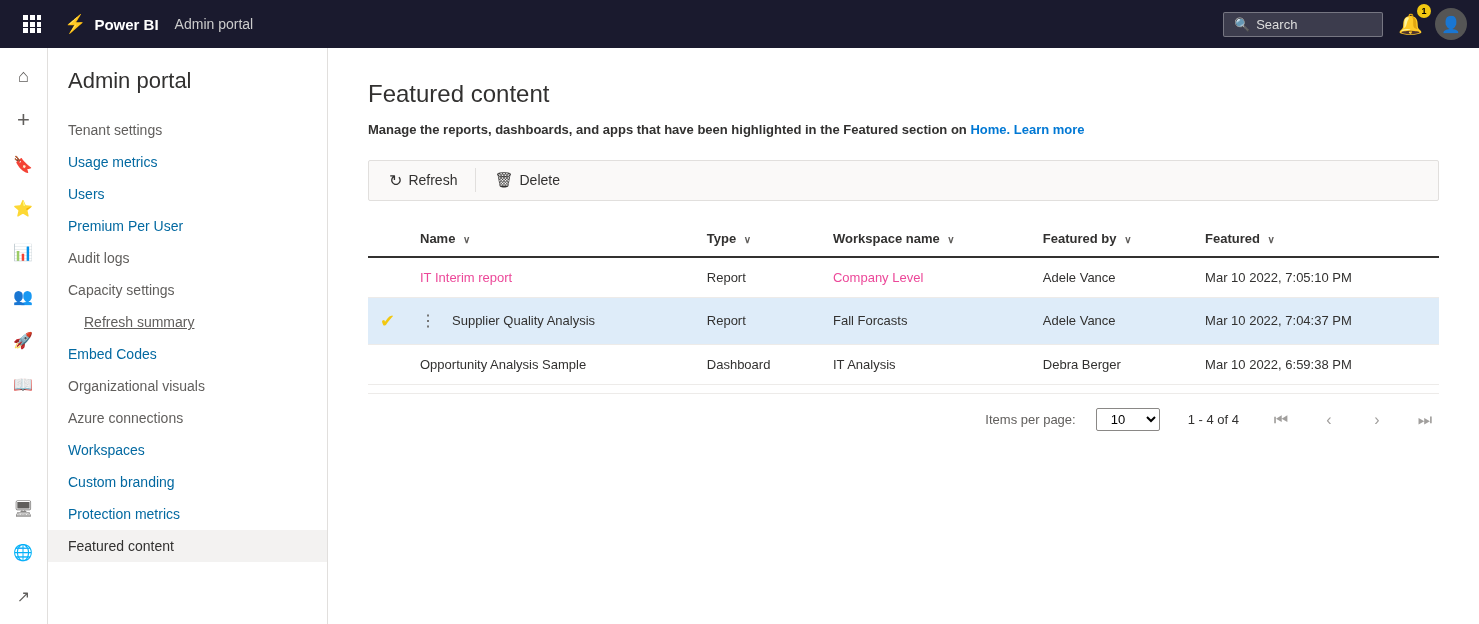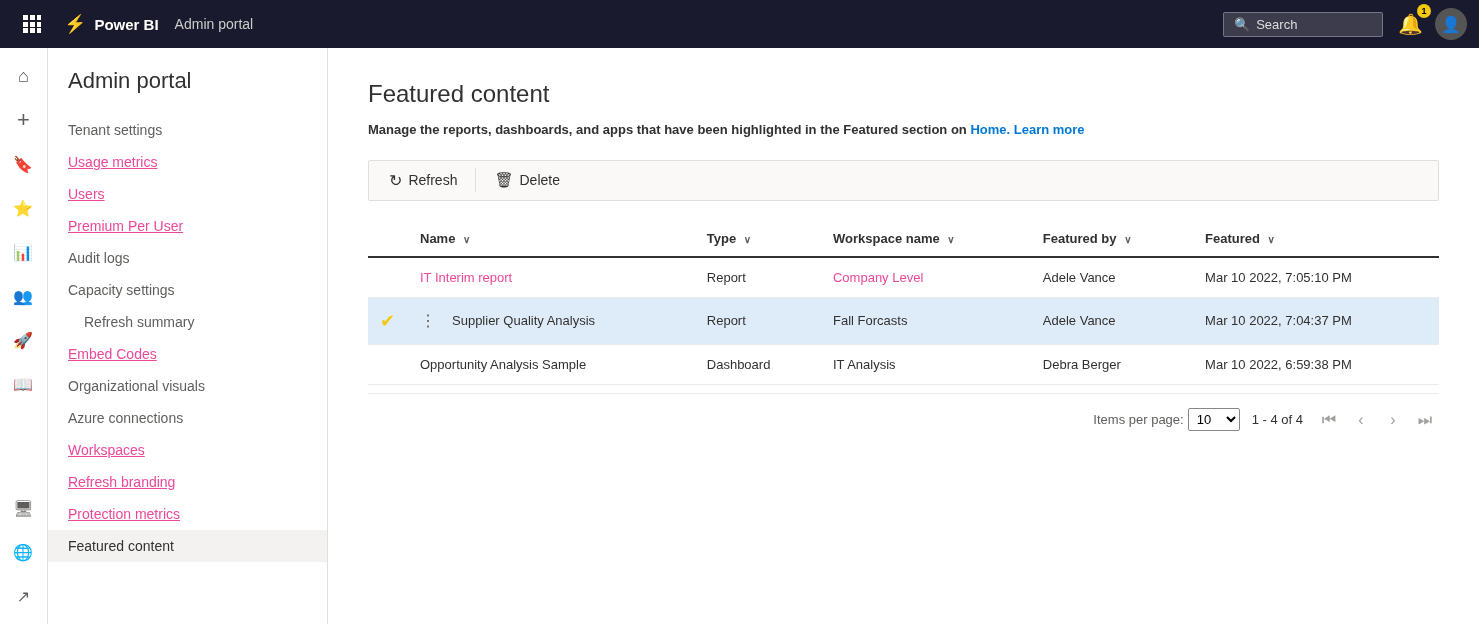--- a/index.html
+++ b/index.html
@@ -79,23 +79,23 @@
     }
     .sidebar-title {
       font-size: 22px; font-weight: 300; color: #323130;
       padding: 0 20px 20px 20px;
     }
     .sidebar-item {
       display: block; padding: 8px 20px;
       font-size: 14px; color: #605e5c; cursor: pointer;
       text-decoration: none;
     }
-    .sidebar-item.orange { color: #ec4899; text-decoration: underline; }
+    .sidebar-item.orange { color: #0369a1; }
     .sidebar-item.active { background: #f3f2f1; color: #323130; font-weight: 500; }
-    .sidebar-item.sub { padding-left: 36px; }
+    .sidebar-item.sub { padding-left: 36px; text-decoration: underline; }
 
     
     .content {
       flex: 1;
       background: #fff;
       overflow-y: auto;
       padding: 32px 40px;
     }
     .content-title {
       font-size: 24px; font-weight: 300; color: #323130; margin-bottom: 12px;
@@ -130,26 +130,26 @@
     .data-table td { padding: 12px 12px; font-size: 13px; color: #323130; border-bottom: 1px solid #edebe9; }
     .data-table tr.selected td { background: #deecf9; }
     .name-link { color: #ec4899; text-decoration: none; }
     .row-icon { display: flex; align-items: center; gap: 8px; }
     .check-circle { color: #f2c811; font-size: 18px; }
     .dots-menu { color: #605e5c; cursor: pointer; font-size: 16px; margin-right: 8px; }
 
     
     .pagination {
       display: flex; align-items: center; justify-content: flex-end;
-      padding: 12px 0; gap: 4px; font-size: 13px; color: #323130;
+      padding: 12px 0; gap: 20px; font-size: 13px; color: #323130;
       border-top: 1px solid #edebe9; margin-top: 8px;
     }
     .pagination-label { color: #605e5c; }
     .pagination-select {
-      border: 1px solid #8a8886; border-radius: 2px; padding: 2px 4px;
+      border: 1px solid #8a8886; border-radius: 2px; padding: 2px 10px;
       font-size: 13px; cursor: pointer; background: white;
     }
     .pagination-count { margin: 4px 8px; }
     .pagination-btn {
       background: none; border: 1px solid transparent; border-radius: 2px;
       width: 28px; height: 28px; cursor: pointer; color: #323130;
       display: flex; align-items: center; justify-content: center; font-size: 16px;
     }
     .pagination-btn:disabled { color: #a19f9d; cursor: default; }
   </style>
@@ -214,21 +214,21 @@
     <a class="sidebar-item orange">Usage metrics</a>
     <a class="sidebar-item orange">Users</a>
     <a class="sidebar-item orange">Premium Per User</a>
     <a class="sidebar-item">Audit logs</a>
     <a class="sidebar-item">Capacity settings</a>
     <a class="sidebar-item sub">Refresh summary</a>
     <a class="sidebar-item orange">Embed Codes</a>
     <a class="sidebar-item">Organizational visuals</a>
     <a class="sidebar-item">Azure connections</a>
     <a class="sidebar-item orange">Workspaces</a>
-    <a class="sidebar-item orange">Refresh branding</a>
+    <a class="sidebar-item orange">Custom branding</a>
     <a class="sidebar-item orange">Protection metrics</a>
     <a class="sidebar-item active">Featured content</a>
   </div>
 
   <div class="content">
     <h1 class="content-title">Featured content</h1>
     <p class="content-desc">
       <span>Manage the reports, dashboards, and apps that have been highlighted in the Featured section on</span>
       <a href="#"> Home.</a>
       <a href="#"> Learn more</a>

